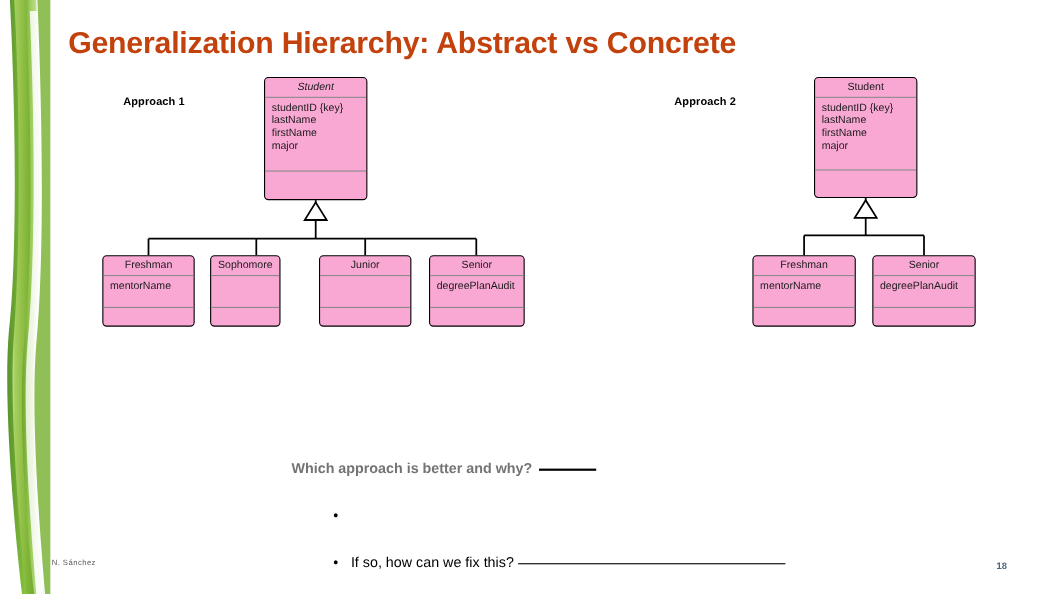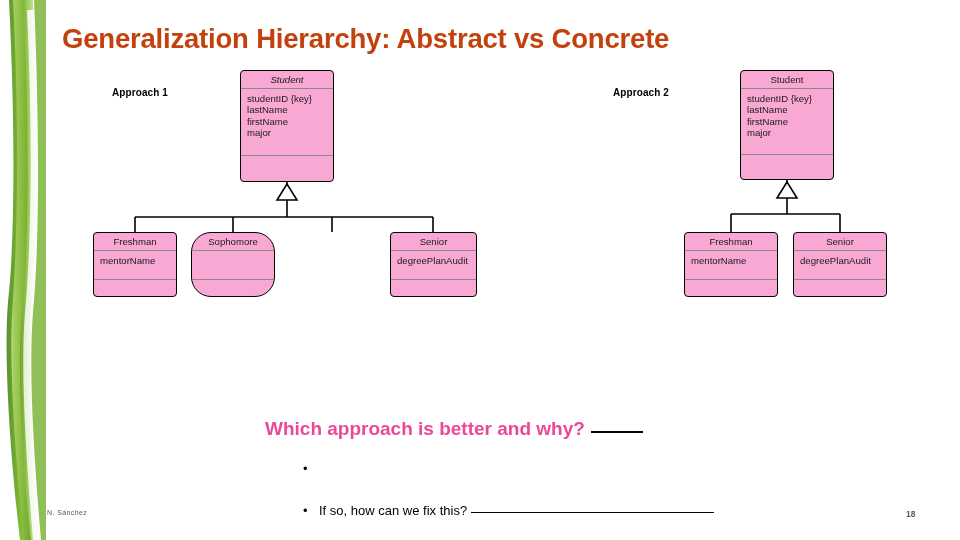--- a/index.html
+++ b/index.html
@@ -94,39 +94,39 @@
   .uml-class .attrs .row { display: block; }
   .uml-class .ops {
     padding: 2px 6px;
     line-height: 11px;
   }
 
   
   #a1-student { left: 240px; top: 70px;  width: 94px; height: 112px; }
   #a1-student .attrs { height: 58px; }
   #a1-freshman  { left: 93px;  top: 232px; width: 84px; height: 65px; }
-  #a1-sophomore { left: 191px; top: 232px; width: 84px; height: 65px; border-radius: 20px; }
+  #a1-sophomore { left: 191px; top: 232px; width: 64px; height: 65px; }
   #a1-junior    { left: 290px; top: 232px; width: 84px; height: 65px; }
   #a1-senior    { left: 390px; top: 232px; width: 87px; height: 65px; }
 
   
   #a2-student { left: 740px; top: 70px;  width: 94px; height: 110px; }
   #a2-student .attrs { height: 57px; }
   #a2-freshman { left: 684px; top: 232px; width: 94px; height: 65px; }
   #a2-senior   { left: 793px; top: 232px; width: 94px; height: 65px; }
   .uml-class .attrs.short { height: 20px; }
 
   
   .q-main {
     position: absolute;
     left: 265px;
     top: 418px;
-    font-size: 19px;
+    font-size: 13px;
     font-weight: bold;
-    color: #ec4899;
+    color: #737373;
     white-space: nowrap;
   }
   .q-main .blank {
     display: inline-block;
     width: 52px;
     border-bottom: 2px solid #000;
     margin-left: 6px;
     vertical-align: 2px;
   }
   .bullet-row {
@@ -260,20 +260,25 @@
     </div>
     <div class="ops"></div>
   </div>
 
   <div class="uml-class" id="a1-sophomore">
     <div class="cname">Sophomore</div>
     <div class="attrs short"></div>
     <div class="ops"></div>
   </div>
 
+  <div class="uml-class" id="a1-junior">
+    <div class="cname">Junior</div>
+    <div class="attrs short"></div>
+    <div class="ops"></div>
+  </div>
 
   <div class="uml-class" id="a1-senior">
     <div class="cname">Senior</div>
     <div class="attrs short">
       <span class="row">degreePlanAudit</span>
     </div>
     <div class="ops"></div>
   </div>
 
   <div class="uml-class" id="a2-student">

